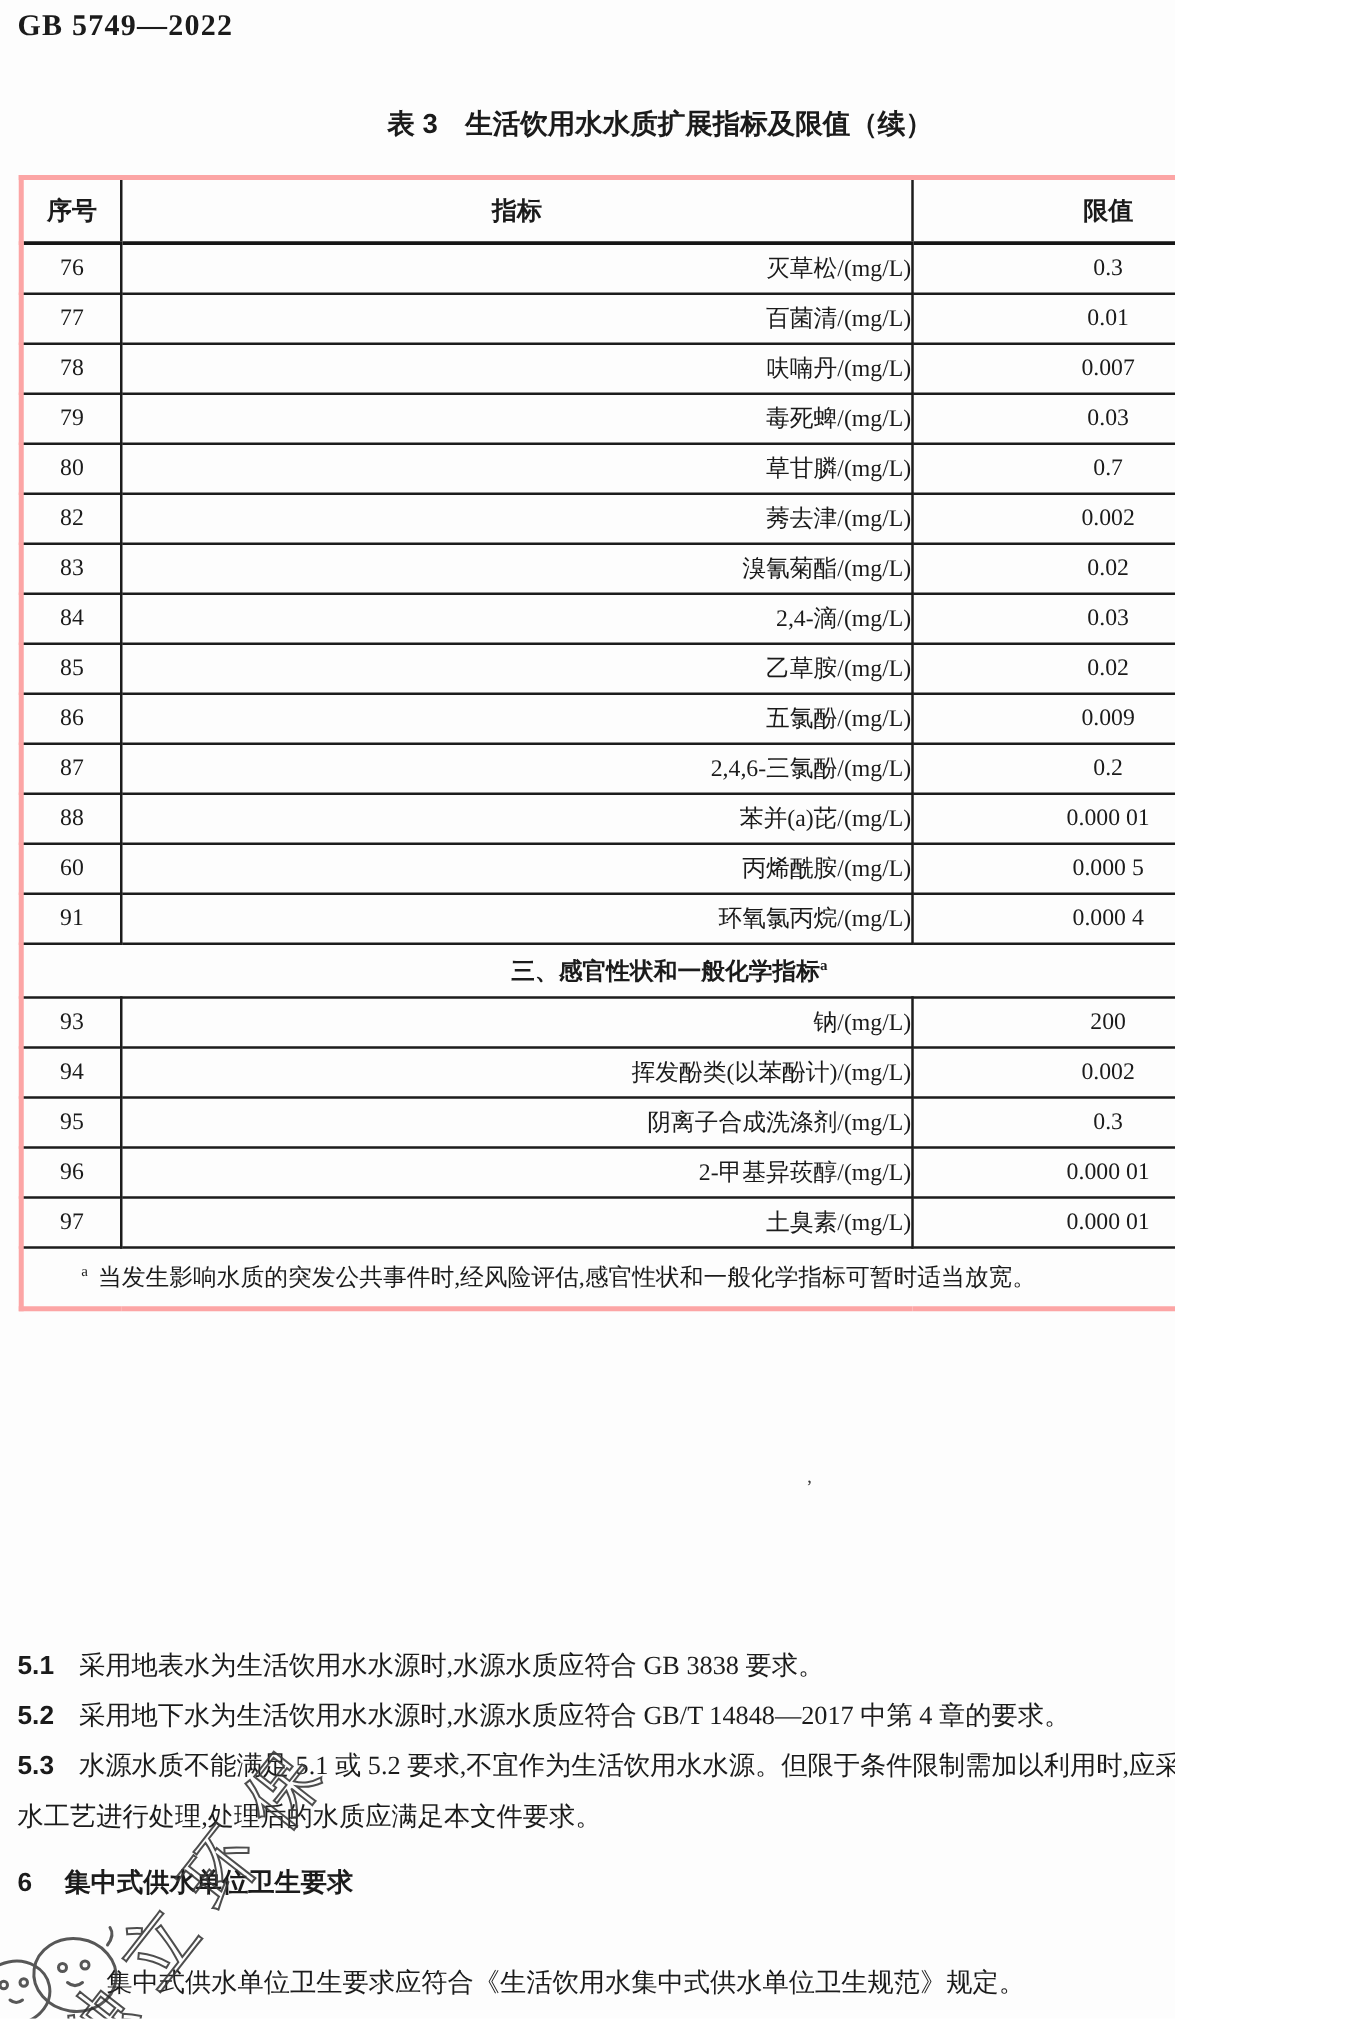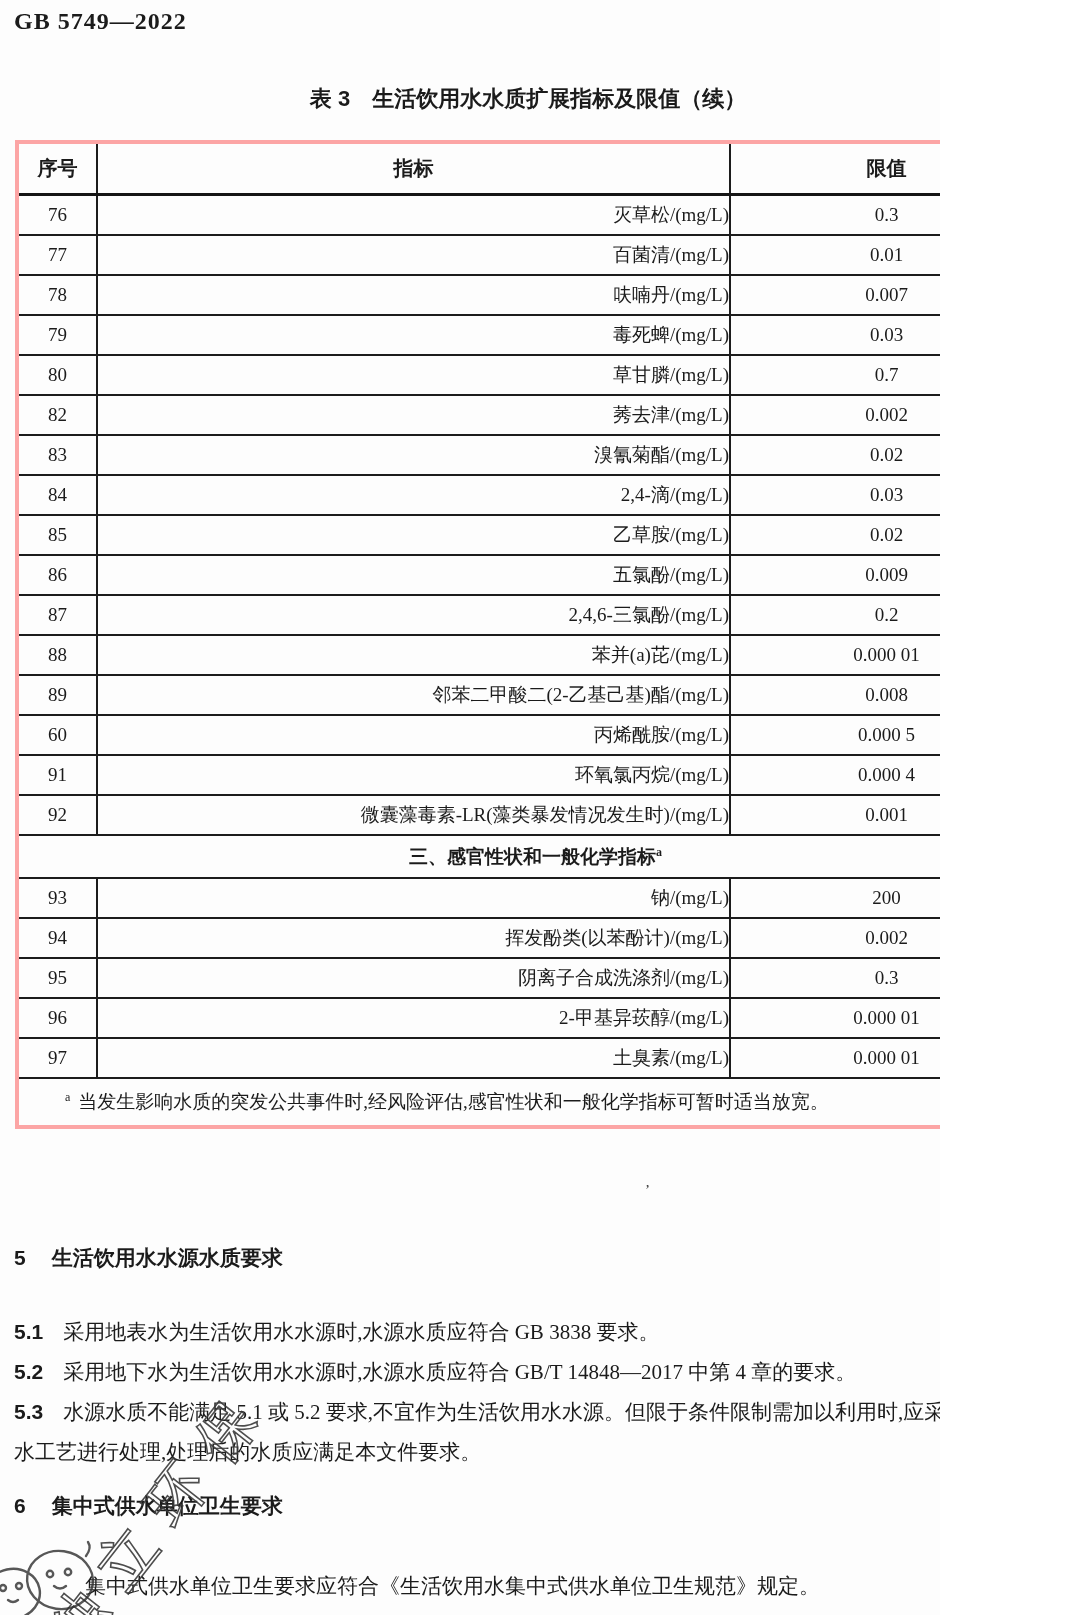--- a/index.html
+++ b/index.html
@@ -151,38 +151,28 @@
           <td class="c-no">87</td>
           <td class="c-ind">2,4,6-三氯酚/(mg/L)</td>
           <td class="c-lim">0.2</td>
         </tr>
       <tr>
           <td class="c-no">88</td>
           <td class="c-ind">苯并(a)芘/(mg/L)</td>
           <td class="c-lim">0.000 01</td>
         </tr>
       <tr>
-          <td class="c-no">89</td>
-          <td class="c-ind">邻苯二甲酸二(2-乙基己基)酯/(mg/L)</td>
-          <td class="c-lim">0.008</td>
-        </tr>
-      <tr>
           <td class="c-no">60</td>
           <td class="c-ind">丙烯酰胺/(mg/L)</td>
           <td class="c-lim">0.000 5</td>
         </tr>
       <tr>
           <td class="c-no">91</td>
           <td class="c-ind">环氧氯丙烷/(mg/L)</td>
           <td class="c-lim">0.000 4</td>
-        </tr>
-      <tr>
-          <td class="c-no">92</td>
-          <td class="c-ind">微囊藻毒素-LR(藻类暴发情况发生时)/(mg/L)</td>
-          <td class="c-lim">0.001</td>
         </tr>
 
       <tr>
         <td class="section-cell" colspan="3"><span>三、感官性状和一般化学指标</span><sup class="fn-inline">a</sup></td>
       </tr>
 
       <tr>
           <td class="c-no">93</td>
           <td class="c-ind">钠/(mg/L)</td>
           <td class="c-lim">200</td>
@@ -207,23 +197,20 @@
           <td class="c-ind">土臭素/(mg/L)</td>
           <td class="c-lim">0.000 01</td>
         </tr>
 
       <tr>
         <td class="footnote-cell" colspan="3"><sup class="fn">a</sup><span>当发生影响水质的突发公共事件时,经风险评估,感官性状和一般化学指标可暂时适当放宽。</span></td>
       </tr>
     </tbody>
   </table>
 
-  <div class="h-sec" style="top:1244px;">
-    <span class="sec-no">5</span><span>生活饮用水水源水质要求</span>
-  </div>
 
   <div class="clause" style="top:1312px;">
     <span class="cl-no">5.1</span><span>采用地表水为生活饮用水水源时,水源水质应符合 GB 3838 要求。</span>
   </div>
   <div class="clause" style="top:1352px;">
     <span class="cl-no">5.2</span><span>采用地下水为生活饮用水水源时,水源水质应符合 GB/T 14848—2017 中第 4 章的要求。</span>
   </div>
   <div class="clause" style="top:1392px;">
     <span class="cl-no">5.3</span><span>水源水质不能满足 5.1 或 5.2 要求,不宜作为生活饮用水水源。但限于条件限制需加以利用时,应采用相应的净水工艺进行处理,处理后的水质应满足本文件要求。</span>
   </div>

